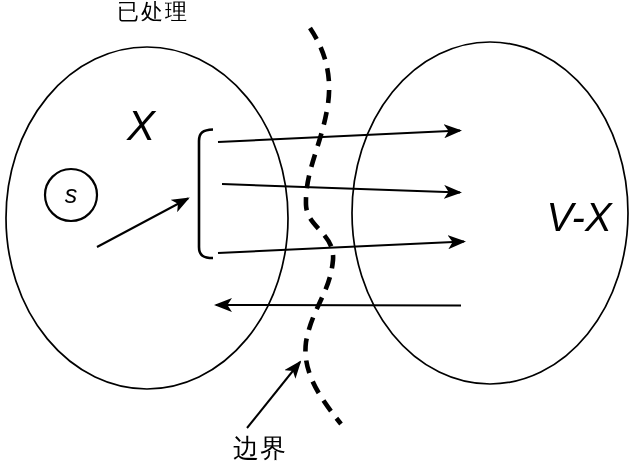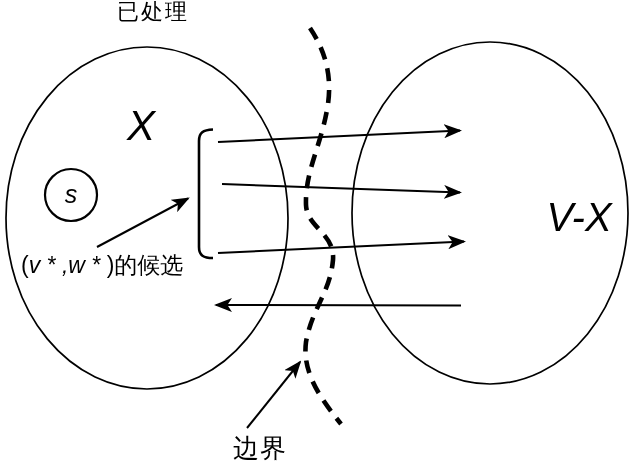--- a/index.html
+++ b/index.html
@@ -95,17 +95,16 @@
 
   <div class="label title" style="left:153px; top:0px;">已处理</div>
 
 
   <div class="label set-label" style="left:141px; top:104px;">X</div>
 
   <div class="label node-label" style="left:71px; top:195px;">s</div>
 
   <div class="label set-label-right" style="left:560px; top:196px;margin-left:19px;">V-X</div>
 
-  <div class="label candidate" style="left:21px; top:253px;"><span>(</span><span class="vw">v * ,w * </span><span>)的候选</span></div>
 
   <div class="label boundary" style="left:238px; top:435px;">边界</div>
 
 </div>
 
 </body></html>

